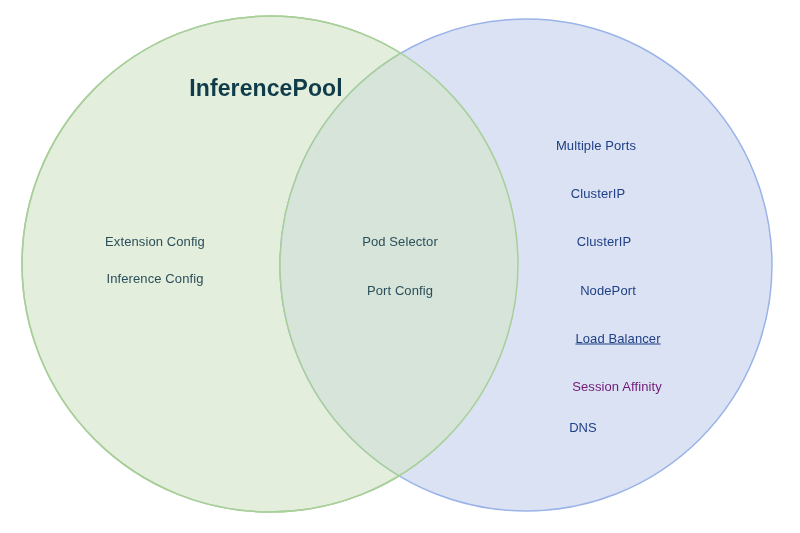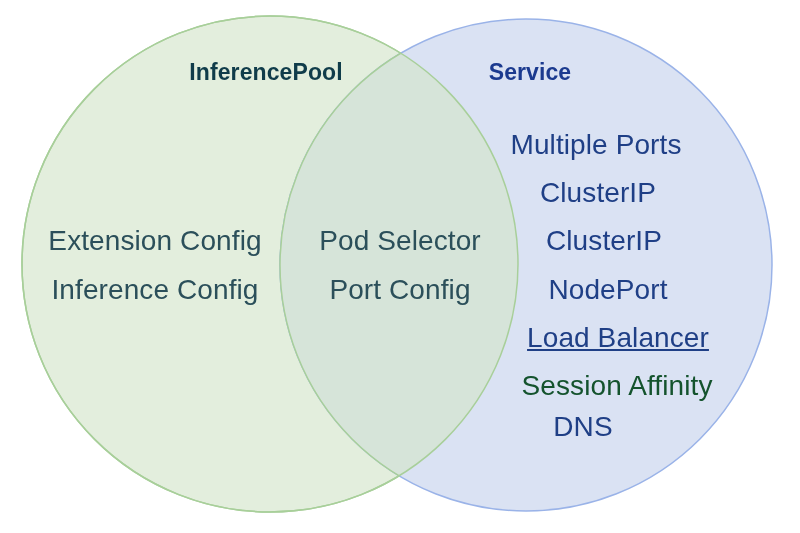--- a/index.html
+++ b/index.html
@@ -37,23 +37,24 @@
   .lbl {
     position: absolute;
     transform: translate(-50%, -50%);
     white-space: nowrap;
     pointer-events: auto;
   }
   .title {
     font-size: 23px;
     font-weight: bold;
     letter-spacing: 0.1px;
+    margin-top: 16px;
   }
   .item {
-    font-size: 28px;
+    font-size: 13px;
     font-weight: normal;
     letter-spacing: 0.1px;
   }
 </style>
 </head>
 <body>
 
 <div id="venn-root">
 
   <svg id="venn-svg" viewBox="0 0 800 533">
@@ -71,34 +72,33 @@
       <circle id="circle-intersection" cx="526" cy="265" r="246" fill="#d6e4d9" stroke="#a8cf9a" stroke-width="1.5"></circle>
     </g>
 
     <circle id="circle-left-outline" cx="270" cy="264" r="248" fill="none" stroke="#a8cf9a" stroke-width="1.5"></circle>
   </svg>
 
   <div class="text-layer">
 
     <div class="lbl title" id="title-left" style="left: 266px; top: 72px; color: rgb(16, 60, 74);">InferencePool</div>
 
-    <div class="lbl title" id="title-right" style="left: 530px; top: 72px; color: rgb(27, 58, 143);">Service</div>
 
     <div id="items-left">
         <div class="lbl item" style="left: 155px; top: 241px; color: rgb(43, 79, 90);">Extension Config</div>
-        <div class="lbl item" style="left: 155px; top: 290px; color: rgb(43, 79, 90);">Inference Config</div>
+        <div class="lbl item" style="left: 155px; top: 278px; color: rgb(43, 79, 90);">Inference Config</div>
       </div>
     <div id="items-shared">
         <div class="lbl item" style="left: 400px; top: 241px; color: rgb(43, 79, 90); text-align: right;">Pod Selector</div>
         <div class="lbl item" style="left: 400px; top: 290px; color: rgb(43, 79, 90);">Port Config</div>
       </div>
     <div id="items-right">
         <div class="lbl item" style="left: 596px; top: 145px; color: rgb(31, 63, 134);">Multiple Ports</div>
         <div class="lbl item" style="left: 598px; top: 193px; color: rgb(31, 63, 134);">ClusterIP</div>
         <div class="lbl item" style="left: 604px; top: 241px; color: rgb(31, 63, 134);">ClusterIP</div>
         <div class="lbl item" style="left: 608px; top: 290px; color: rgb(31, 63, 134);">NodePort</div>
         <div class="lbl item" style="left: 618px; top: 338px; color: rgb(31, 63, 134); text-decoration: underline;">Load Balancer</div>
-        <div class="lbl item" style="left: 617px; top: 386px; color: #14532d;">Session Affinity</div>
+        <div class="lbl item" style="left: 617px; top: 386px; color: #701a75;">Session Affinity</div>
         <div class="lbl item" style="left: 551px; top: 427px; color: rgb(31, 63, 134); margin-left: 32px;">DNS</div>
       </div>
 
   </div>
 </div>
 
 </body></html>

